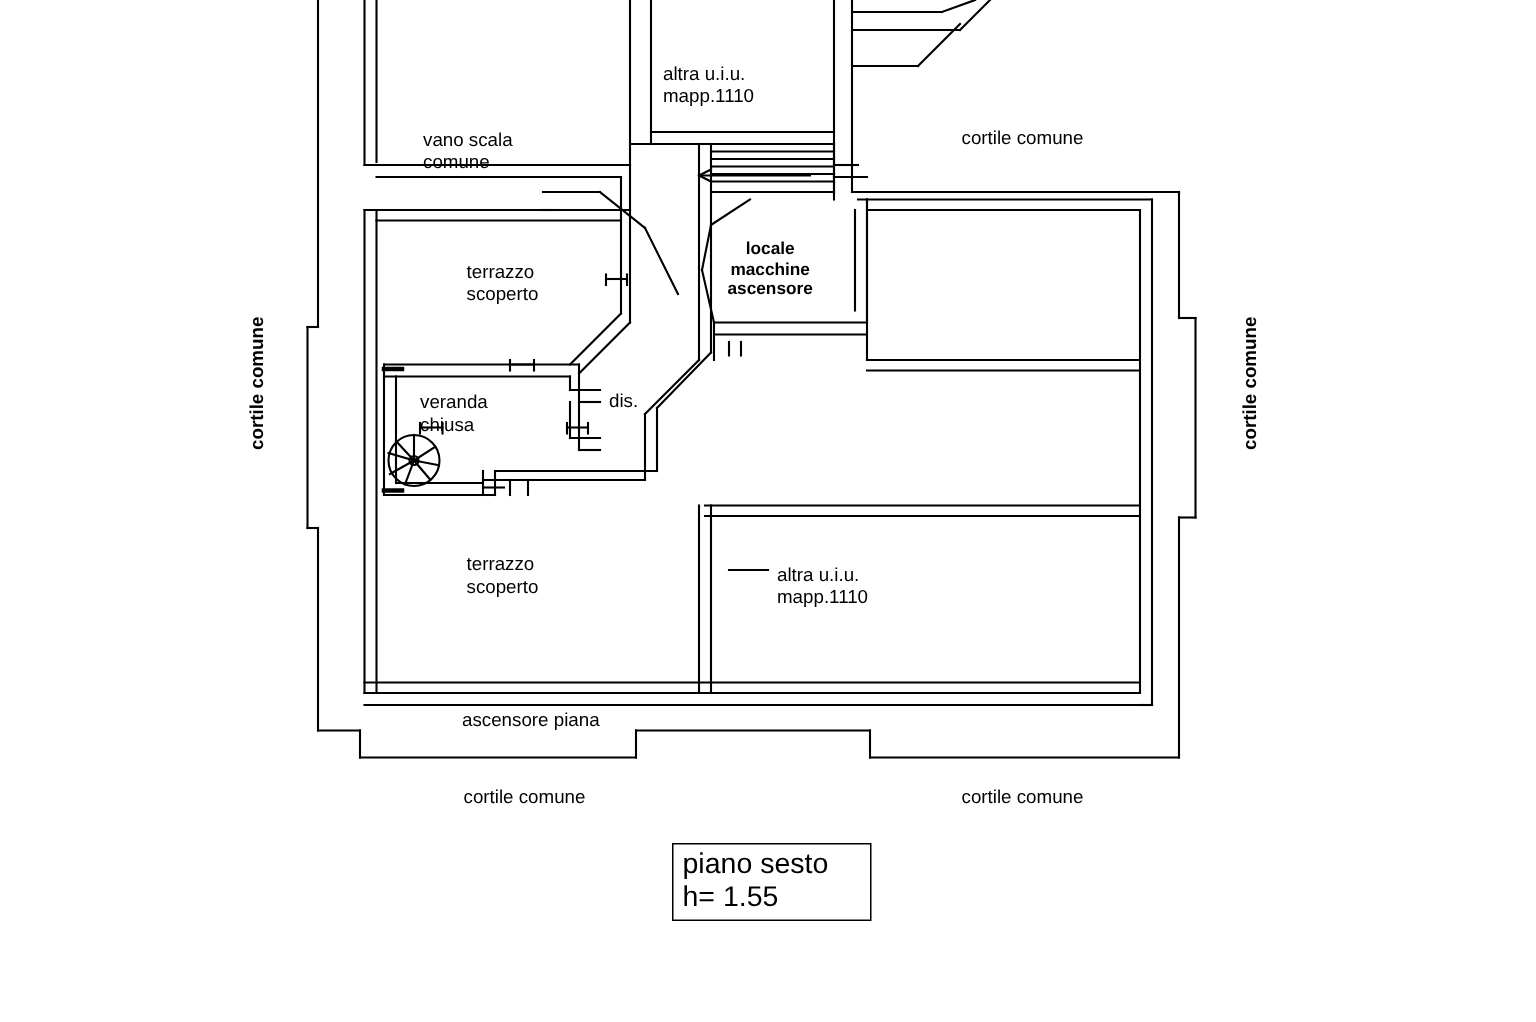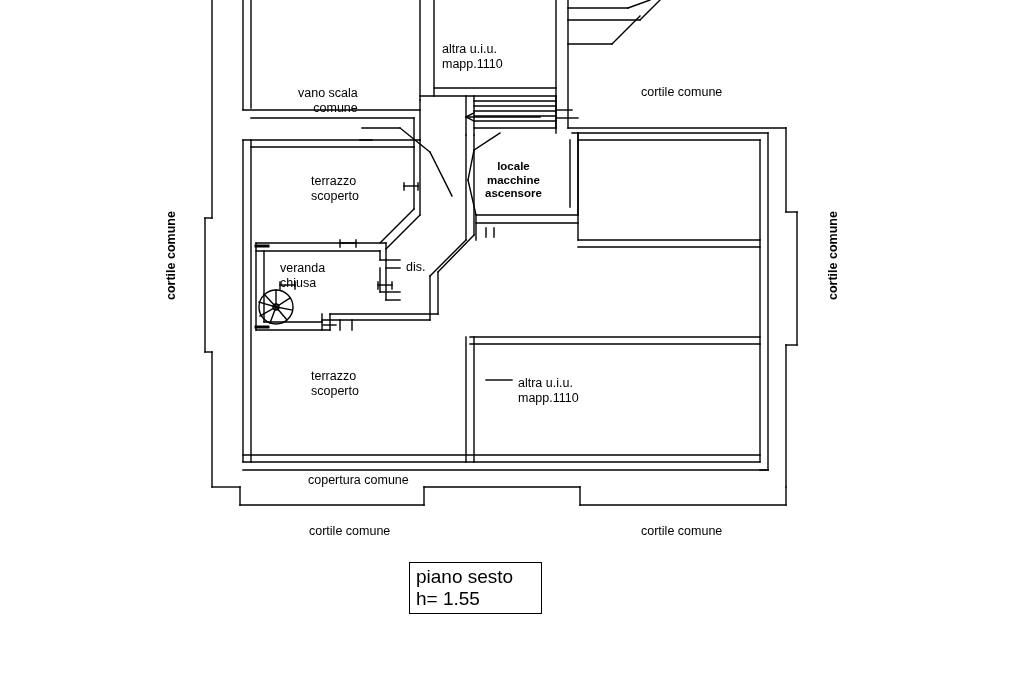--- a/index.html
+++ b/index.html
@@ -241,42 +241,42 @@
       <line x1="430" y1="152" x2="452" y2="196"></line>
       <line x1="360" y1="140" x2="372" y2="140"></line>
 
     </g>
   </svg>
 
   <div class="lbl" style="left:442px; top:42px;">altra u.i.u.<br>mapp.1110</div>
 
   <div class="lbl" style="left:641px; top:85px;">cortile comune</div>
 
-  <div class="lbl" style="left:298px; top:86px;text-align:right;">vano scala<br>comune</div>
+  <div class="lbl" style="left:282px; top:86px;">vano scala<br>comune</div>
 
   <div class="lbl bold" style="left:485px; top:160px; font-size:11.5px; line-height:13.5px;text-align:center;">locale<br>macchine<br>ascensore</div>
 
   <div class="lbl" style="left:311px; top:174px;">terrazzo<br>scoperto</div>
 
   <div class="lbl bold vert" style="left:164px; top:300px;">cortile comune</div>
 
   <div class="lbl bold vert" style="left:826px; top:300px;">cortile comune</div>
 
   <div class="lbl" style="left:280px; top:261px;">veranda<br>chiusa</div>
 
   <div class="lbl" style="left:406px; top:260px;">dis.</div>
 
   <div class="lbl" style="left:311px; top:369px;">terrazzo<br>scoperto</div>
 
   <div class="lbl" style="left:518px; top:376px;">altra u.i.u.<br>mapp.1110</div>
 
-  <div class="lbl" style="left:308px; top:473px;">copertura comune</div>
+  <div class="lbl" style="left:308px; top:473px;">ascensore piana</div>
 
   <div class="lbl" style="left:309px; top:524px;">cortile comune</div>
 
   <div class="lbl" style="left:641px; top:524px;">cortile comune</div>
 
-  <div class="titlebox" style="left:409px; top:562px; width:133px; height:52px;">
+  <div class="titlebox" style="left:448px; top:562px; width:133px; height:52px;">
     <div class="t1">piano sesto</div>
     <div class="t2">h= 1.55</div>
   </div>
 
 </div>
 
 </body></html>

